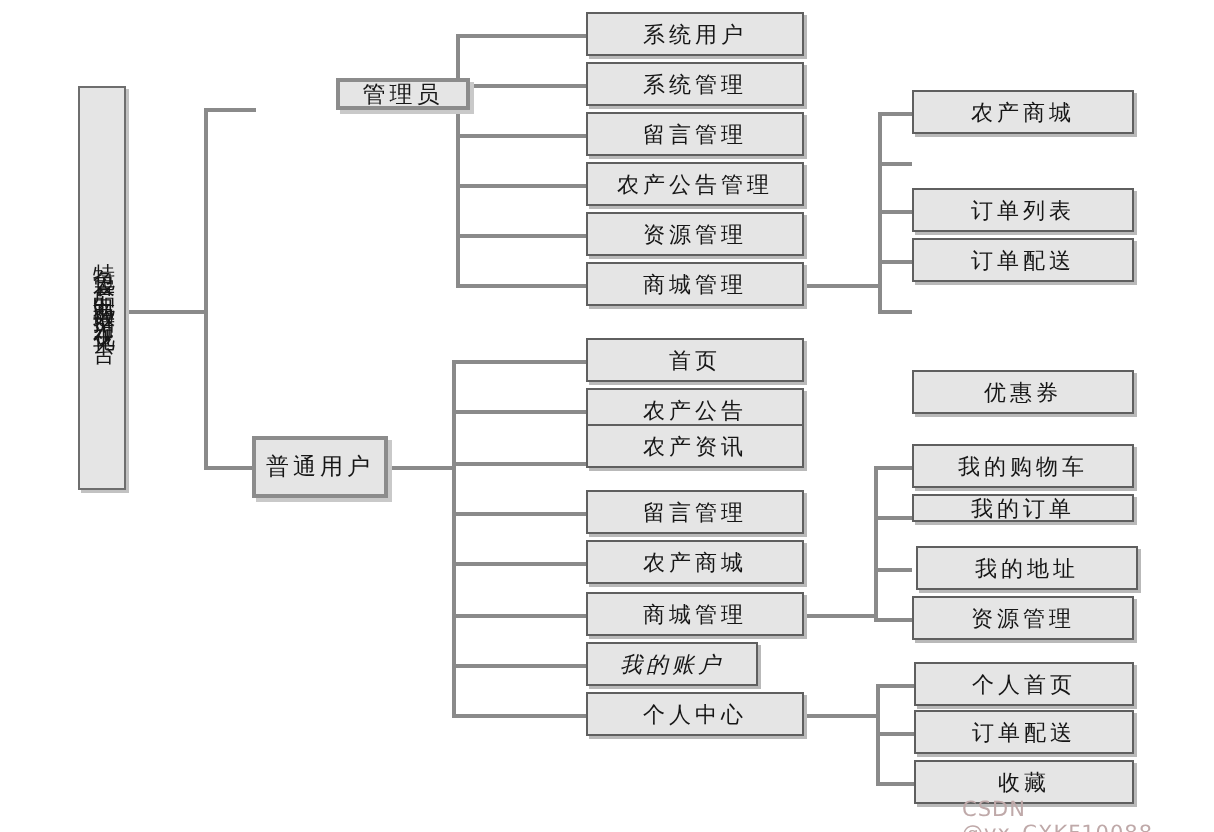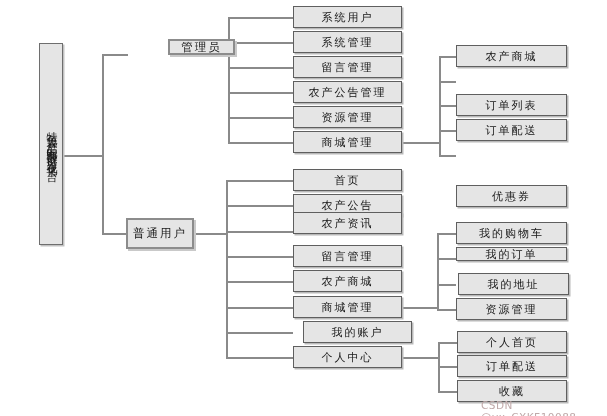--- a/index.html
+++ b/index.html
@@ -118,21 +118,21 @@
   <div class="nd" style="left:456px;top:94px;width:111px;height:22px;">订单列表</div>
   <div class="nd" style="left:456px;top:119px;width:111px;height:22px;">订单配送</div>
   <div class="nd" style="left:456px;top:144px;width:111px;height:22px;margin-top:41px;">优惠券</div>
 
   <div class="nd" style="left:293px;top:169px;width:109px;height:22px;">首页</div>
   <div class="nd" style="left:293px;top:194px;width:109px;height:22px;">农产公告</div>
   <div class="nd" style="left:293px;top:212px;width:109px;height:22px;">农产资讯</div>
   <div class="nd" style="left:293px;top:245px;width:109px;height:22px;">留言管理</div>
   <div class="nd" style="left:293px;top:270px;width:109px;height:22px;">农产商城</div>
   <div class="nd" style="left:293px;top:296px;width:109px;height:22px;">商城管理</div>
-  <div class="nd" style="left:303px;top:321px;width:109px;height:22px;">我的账户</div>
+  <div class="nd" style="left:293px;top:321px;width:86px;height:22px;font-style:italic;">我的账户</div>
   <div class="nd" style="left:456px;top:222px;width:111px;height:22px;">我的购物车</div>
 
   <div class="nd" style="left:293px;top:346px;width:109px;height:22px;">个人中心</div>
   <div class="nd" style="left:456px;top:247px;width:111px;height:14px;font-family:Liberation Serif, serif;">我的订单</div>
   <div class="nd" style="left:458px;top:273px;width:111px;height:22px;">我的地址</div>
   <div class="nd" style="left:456px;top:298px;width:111px;height:22px;">资源管理</div>
 
   <div class="nd" style="left:457px;top:331px;width:110px;height:22px;">个人首页</div>
   <div class="nd" style="left:457px;top:355px;width:110px;height:22px;">订单配送</div>
   <div class="nd" style="left:457px;top:380px;width:110px;height:22px;">收藏</div>

